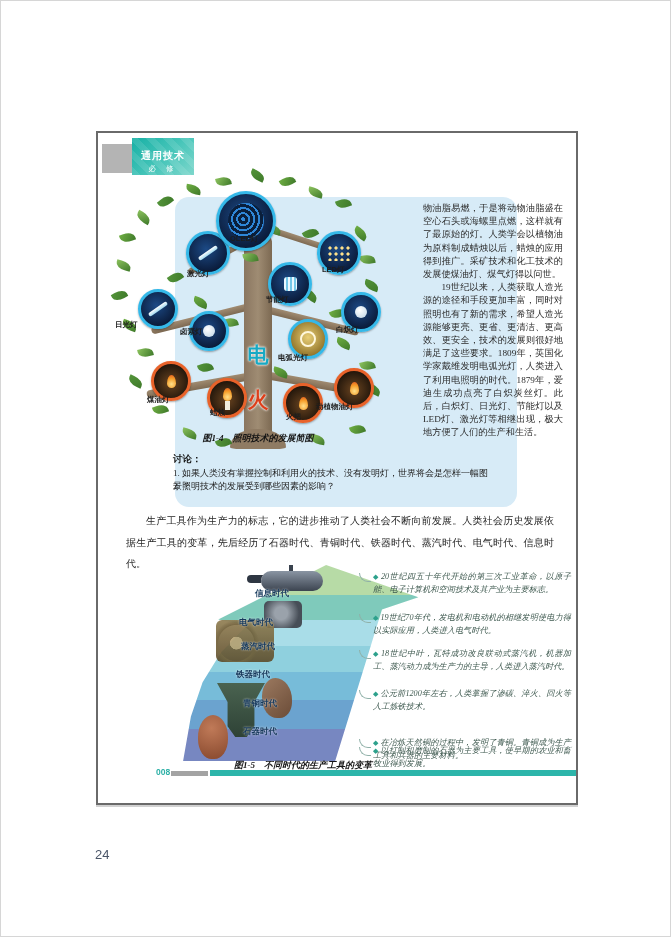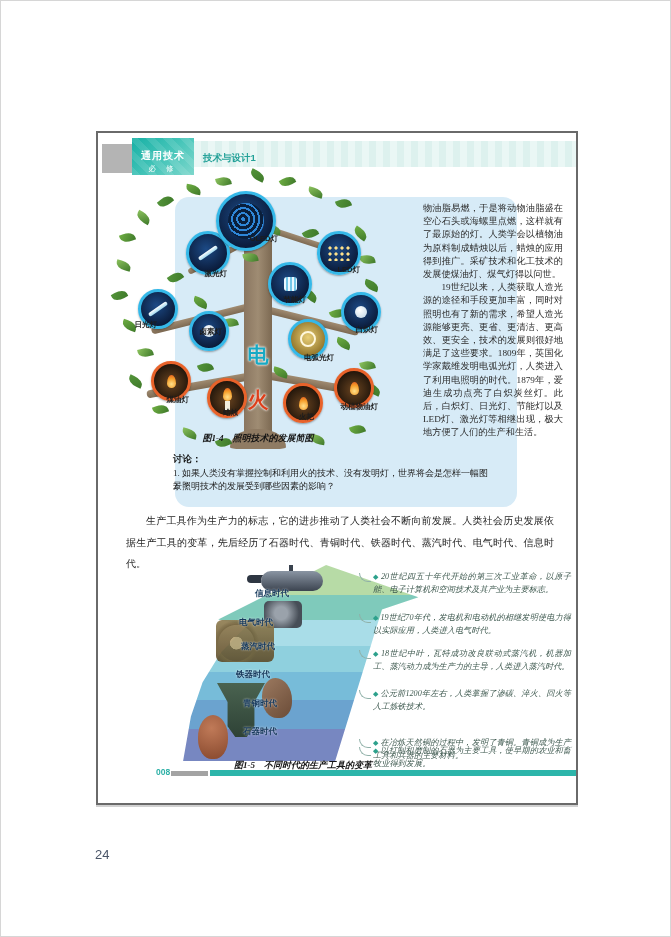--- a/index.html
+++ b/index.html
@@ -39,21 +39,21 @@
   .trunk-char{width:28px;text-align:center;z-index:4;font-weight:bold;font-size:21px;
               text-shadow:0 0 2px #fff,0 0 3px #fff;}
   .tc-e{left:146px;top:208px;color:#17a9c4;}
   .tc-f{left:146px;top:253px;color:#dd3f1a;}
 
   .lamp{position:absolute;border-radius:50%;z-index:5;display:flex;align-items:center;justify-content:center;box-shadow:0 1px 2px rgba(0,0,0,.35);}
   .lamp.electric{border:3px solid #35b8e8;background:radial-gradient(circle at 45% 40%,#1c4a86,#0a1a38 75%);}
   .lamp.arc{border:3px solid #35b8e8;background:radial-gradient(circle at 50% 45%,#e9cf76,#8a6d24 80%);}
   .lamp.flame{border:3px solid #e8622a;background:radial-gradient(circle at 50% 55%,#6a4420,#1d130a 78%);}
   .lamp-label{position:absolute;z-index:6;font-size:7.5px;font-weight:bold;color:#1d1d1d;
-              text-align:right;font-family:"Liberation Sans",sans-serif;white-space:nowrap;}
+              text-align:left;font-family:"Liberation Sans",sans-serif;white-space:nowrap;}
   .ic-tube{width:22px;height:4px;border-radius:2px;background:linear-gradient(#ffffff,#9fd8f0);transform:rotate(-35deg);}
   .ic-rings{width:36px;height:36px;border-radius:50%;
             background:repeating-radial-gradient(circle at 42% 45%,#2e86d8 0 2px,#0a1f3c 2px 5px);}
   .ic-dots{width:24px;height:16px;background:radial-gradient(circle,#ffe28a 1.3px,transparent 1.9px);background-size:6px 6px;}
   .ic-cfl{width:13px;height:14px;border-radius:3px;background:repeating-linear-gradient(90deg,#eaf8ff 0 2px,#74c7e8 2px 4px);}
   .ic-bulb{width:12px;height:12px;border-radius:50%;background:radial-gradient(circle at 40% 35%,#ffffff,#c9dcEA 80%);}
   .ic-ring{width:12px;height:12px;border-radius:50%;border:2px solid #fff8dc;}
   .ic-flame{width:9px;height:13px;background:radial-gradient(circle at 50% 70%,#ffe08a,#f59e2a 55%,#e2561e);
             border-radius:50% 50% 50% 50%/65% 65% 35% 35%;}
   .ic-candle{position:absolute;width:5px;height:9px;background:#f3eedd;left:50%;margin-left:-2px;top:58%;}
@@ -127,23 +127,20 @@
 <body>
 
 <div class="frame"></div>
 
 <div class="card">
 
   <div class="abs hdr-gray"></div>
   <div class="abs hdr-teal">
     <div class="hdr-course">通用技术</div>
     <div class="hdr-edition">必 修</div>
-  </div>
-  <div class="abs hdr-strip">
-    <span class="hdr-book">技术与设计1</span>
   </div>
 
   <div class="abs figbox"></div>
 
   <div id="leaves">
       <div class="leaf" style="left: 22px; top: 100px; transform: rotate(-20deg); background: linear-gradient(135deg, rgb(111, 174, 67), rgb(63, 122, 42));"></div>
       <div class="leaf" style="left: 38px; top: 80px; transform: rotate(30deg); background: linear-gradient(135deg, rgb(140, 194, 94), rgb(63, 122, 42));"></div>
       <div class="leaf" style="left: 60px; top: 64px; transform: rotate(-40deg); background: linear-gradient(135deg, rgb(84, 148, 58), rgb(63, 122, 42));"></div>
       <div class="leaf" style="left: 88px; top: 52px; transform: rotate(10deg); background: linear-gradient(135deg, rgb(111, 174, 67), rgb(63, 122, 42));"></div>
       <div class="leaf" style="left: 118px; top: 44px; transform: rotate(-15deg); background: linear-gradient(135deg, rgb(140, 194, 94), rgb(63, 122, 42));"></div>

